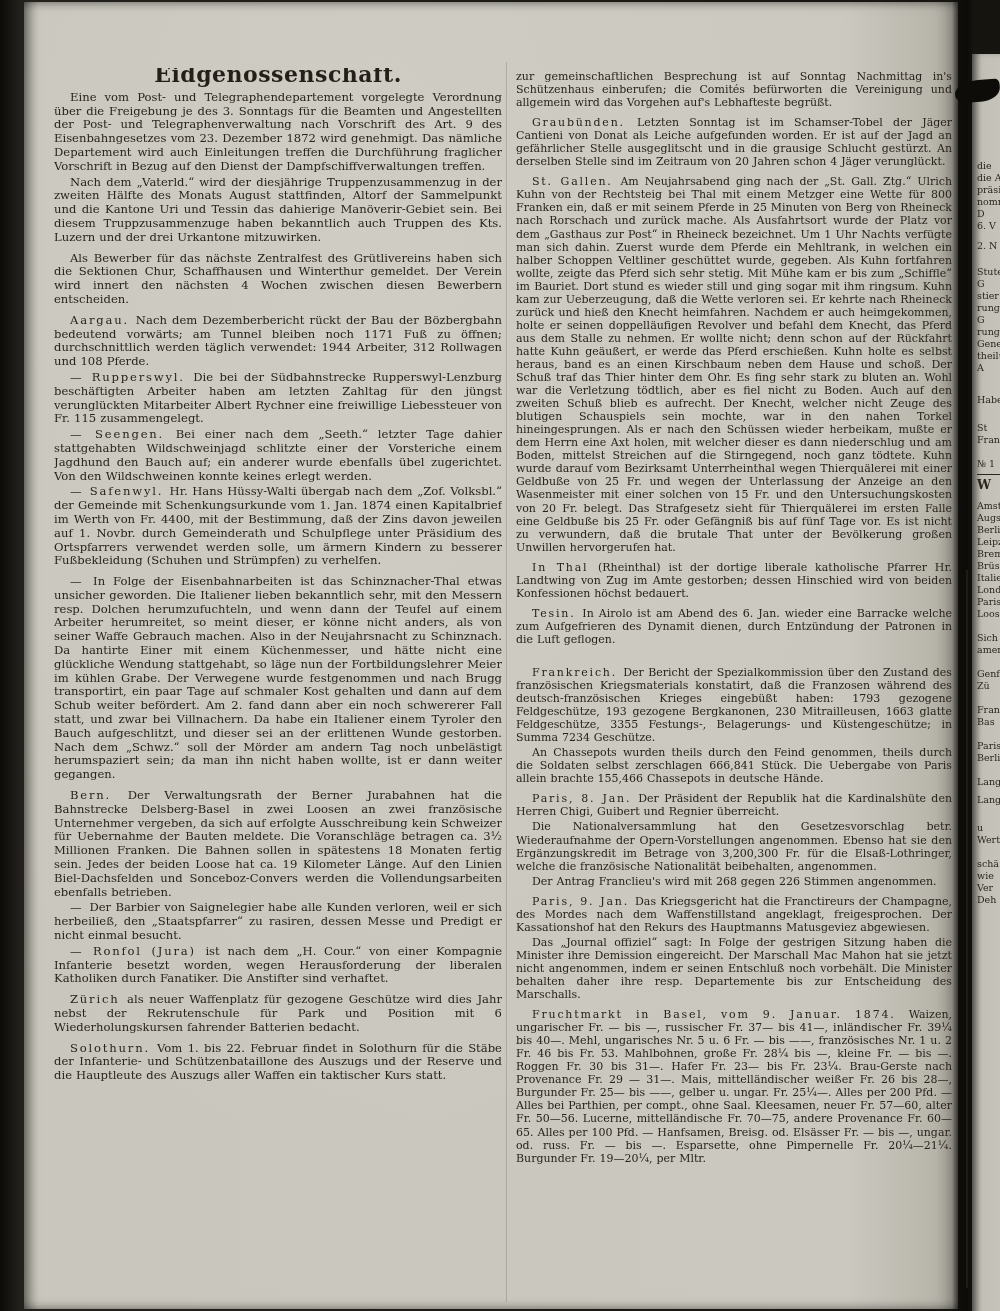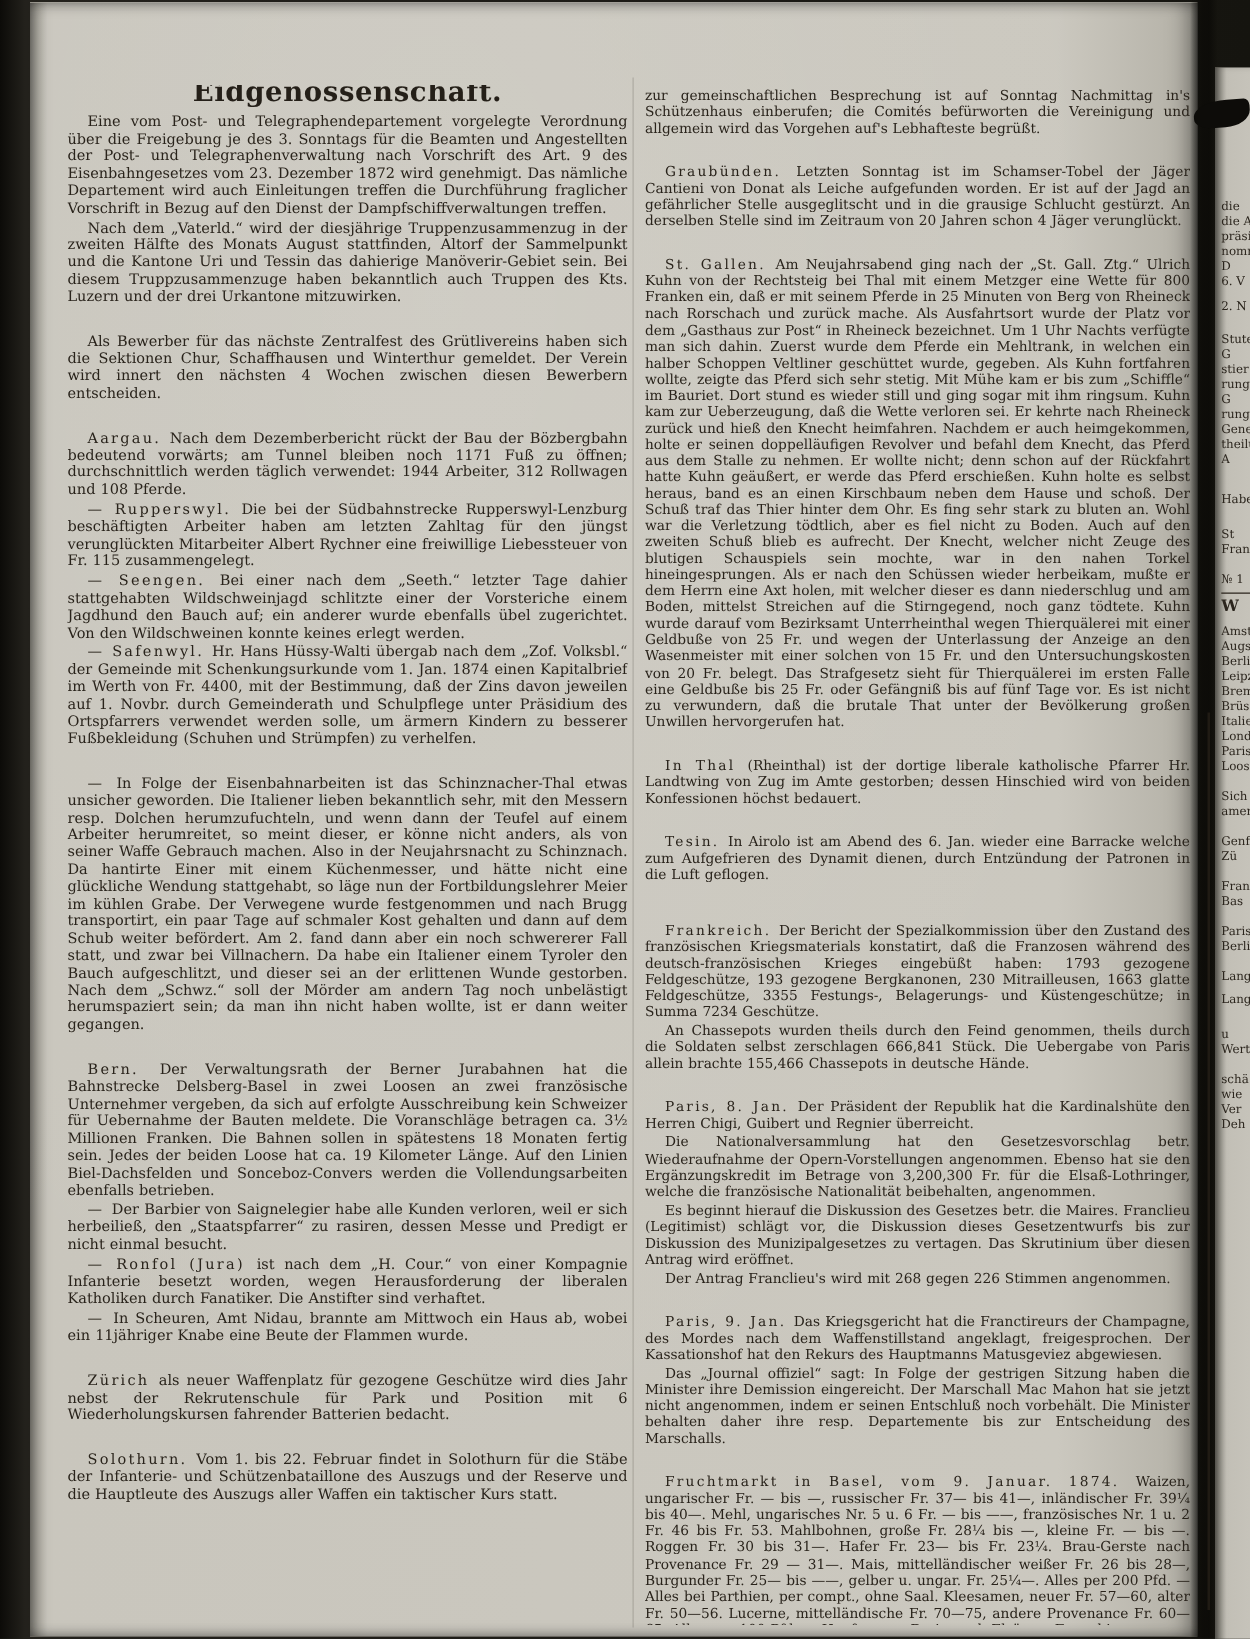--- a/index.html
+++ b/index.html
@@ -76,22 +76,22 @@
     letter-spacing: 0.5px;
     margin: 0 0 9px 0;
     color: #241f18;
   }
   .para {
     margin: 2px 0 0 0;
     text-indent: 16px;
     word-spacing: 0.4px;
   }
   .para.noindent { text-indent: 0; }
-  .para.gap-s { margin-top: 22px; }
-  .para.gap-l { margin-top: 32px; }
+  .para.gap-s { margin-top: 7px; }
+  .para.gap-l { margin-top: 20px; }
   .lead { letter-spacing: 1.8px; }
   
   .edge-inner { padding: 46px 0 0 5px; font-size: 9.5px; line-height: 12px; color: #2b251d; white-space: nowrap; }
   .frag { height: 12px; overflow: hidden; }
   .frag.big { font-size: 12.5px; font-weight: bold; height: 15px; }
   .frag-rule { height: 1px; background: #2b251d; margin: 4px 0; width: 24px; }
   .frag-gap { width: 1px; }
   .edge-boxline {
     position: absolute;
     left: 966px; top: 570px;
@@ -114,37 +114,35 @@
         <p class="para">Nach dem „Vaterld.“ wird der diesjährige Truppenzusammenzug in der zweiten Hälfte des Monats August stattfinden, Altorf der Sammelpunkt und die Kantone Uri und Tessin das dahierige Manöverir-Gebiet sein. Bei diesem Truppzusammenzuge haben bekanntlich auch Truppen des Kts. Luzern und der drei Urkantone mitzuwirken.</p>
         <p class="para gap-s">Als Bewerber für das nächste Zentralfest des Grütlivereins haben sich die Sektionen Chur, Schaffhausen und Winterthur gemeldet. Der Verein wird innert den nächsten 4 Wochen zwischen diesen Bewerbern entscheiden.</p>
         <p class="para gap-s"><span class="lead">Aargau. </span>Nach dem Dezemberbericht rückt der Bau der Bözbergbahn bedeutend vorwärts; am Tunnel bleiben noch 1171 Fuß zu öffnen; durchschnittlich werden täglich verwendet: 1944 Arbeiter, 312 Rollwagen und 108 Pferde.</p>
         <p class="para"><span class="lead">— Rupperswyl. </span>Die bei der Südbahnstrecke Rupperswyl-Lenzburg beschäftigten Arbeiter haben am letzten Zahltag für den jüngst verunglückten Mitarbeiter Albert Rychner eine freiwillige Liebessteuer von Fr. 115 zusammengelegt.</p>
         <p class="para"><span class="lead">— Seengen. </span>Bei einer nach dem „Seeth.“ letzter Tage dahier stattgehabten Wildschweinjagd schlitzte einer der Vorsteriche einem Jagdhund den Bauch auf; ein anderer wurde ebenfalls übel zugerichtet. Von den Wildschweinen konnte keines erlegt werden.</p>
         <p class="para"><span class="lead">— Safenwyl. </span>Hr. Hans Hüssy-Walti übergab nach dem „Zof. Volksbl.“ der Gemeinde mit Schenkungsurkunde vom 1. Jan. 1874 einen Kapitalbrief im Werth von Fr. 4400, mit der Bestimmung, daß der Zins davon jeweilen auf 1. Novbr. durch Gemeinderath und Schulpflege unter Präsidium des Ortspfarrers verwendet werden solle, um ärmern Kindern zu besserer Fußbekleidung (Schuhen und Strümpfen) zu verhelfen.</p>
         <p class="para gap-s"><span class="lead">— </span>In Folge der Eisenbahnarbeiten ist das Schinznacher-Thal etwas unsicher geworden. Die Italiener lieben bekanntlich sehr, mit den Messern resp. Dolchen herumzufuchteln, und wenn dann der Teufel auf einem Arbeiter herumreitet, so meint dieser, er könne nicht anders, als von seiner Waffe Gebrauch machen. Also in der Neujahrsnacht zu Schinznach. Da hantirte Einer mit einem Küchenmesser, und hätte nicht eine glückliche Wendung stattgehabt, so läge nun der Fortbildungslehrer Meier im kühlen Grabe. Der Verwegene wurde festgenommen und nach Brugg transportirt, ein paar Tage auf schmaler Kost gehalten und dann auf dem Schub weiter befördert. Am 2. fand dann aber ein noch schwererer Fall statt, und zwar bei Villnachern. Da habe ein Italiener einem Tyroler den Bauch aufgeschlitzt, und dieser sei an der erlittenen Wunde gestorben. Nach dem „Schwz.“ soll der Mörder am andern Tag noch unbelästigt herumspaziert sein; da man ihn nicht haben wollte, ist er dann weiter gegangen.</p>
         <p class="para gap-s"><span class="lead">Bern. </span>Der Verwaltungsrath der Berner Jurabahnen hat die Bahnstrecke Delsberg-Basel in zwei Loosen an zwei französische Unternehmer vergeben, da sich auf erfolgte Ausschreibung kein Schweizer für Uebernahme der Bauten meldete. Die Voranschläge betragen ca. 3½ Millionen Franken. Die Bahnen sollen in spätestens 18 Monaten fertig sein. Jedes der beiden Loose hat ca. 19 Kilometer Länge. Auf den Linien Biel-Dachsfelden und Sonceboz-Convers werden die Vollendungsarbeiten ebenfalls betrieben.</p>
         <p class="para"><span class="lead">— </span>Der Barbier von Saignelegier habe alle Kunden verloren, weil er sich herbeiließ, den „Staatspfarrer“ zu rasiren, dessen Messe und Predigt er nicht einmal besucht.</p>
         <p class="para"><span class="lead">— Ronfol (Jura) </span>ist nach dem „H. Cour.“ von einer Kompagnie Infanterie besetzt worden, wegen Herausforderung der liberalen Katholiken durch Fanatiker. Die Anstifter sind verhaftet.</p>
-        <p class="para"><span class="lead">— </span>In Scheuren, Amt Nidau, brannte am Mittwoch ein Haus ab, wobei ein 11jähriger Knabe eine Beute der Flammen wurde.</p>
         <p class="para gap-s"><span class="lead">Zürich </span>als neuer Waffenplatz für gezogene Geschütze wird dies Jahr nebst der Rekrutenschule für Park und Position mit 6 Wiederholungskursen fahrender Batterien bedacht.</p>
         <p class="para gap-s"><span class="lead">Solothurn. </span>Vom 1. bis 22. Februar findet in Solothurn für die Stäbe der Infanterie- und Schützenbataillone des Auszugs und der Reserve und die Hauptleute des Auszugs aller Waffen ein taktischer Kurs statt.</p>
       </div>
 
     <div class="col col-right">
 
     <p class="para noindent">zur gemeinschaftlichen Besprechung ist auf Sonntag Nachmittag in's Schützenhaus einberufen; die Comités befürworten die Vereinigung und allgemein wird das Vorgehen auf's Lebhafteste begrüßt.</p>
         <p class="para gap-s"><span class="lead">Graubünden. </span>Letzten Sonntag ist im Schamser-Tobel der Jäger Cantieni von Donat als Leiche aufgefunden worden. Er ist auf der Jagd an gefährlicher Stelle ausgeglitscht und in die grausige Schlucht gestürzt. An derselben Stelle sind im Zeitraum von 20 Jahren schon 4 Jäger verunglückt.</p>
         <p class="para gap-s"><span class="lead">St. Gallen. </span>Am Neujahrsabend ging nach der „St. Gall. Ztg.“ Ulrich Kuhn von der Rechtsteig bei Thal mit einem Metzger eine Wette für 800 Franken ein, daß er mit seinem Pferde in 25 Minuten von Berg von Rheineck nach Rorschach und zurück mache. Als Ausfahrtsort wurde der Platz vor dem „Gasthaus zur Post“ in Rheineck bezeichnet. Um 1 Uhr Nachts verfügte man sich dahin. Zuerst wurde dem Pferde ein Mehltrank, in welchen ein halber Schoppen Veltliner geschüttet wurde, gegeben. Als Kuhn fortfahren wollte, zeigte das Pferd sich sehr stetig. Mit Mühe kam er bis zum „Schiffle“ im Bauriet. Dort stund es wieder still und ging sogar mit ihm ringsum. Kuhn kam zur Ueberzeugung, daß die Wette verloren sei. Er kehrte nach Rheineck zurück und hieß den Knecht heimfahren. Nachdem er auch heimgekommen, holte er seinen doppelläufigen Revolver und befahl dem Knecht, das Pferd aus dem Stalle zu nehmen. Er wollte nicht; denn schon auf der Rückfahrt hatte Kuhn geäußert, er werde das Pferd erschießen. Kuhn holte es selbst heraus, band es an einen Kirschbaum neben dem Hause und schoß. Der Schuß traf das Thier hinter dem Ohr. Es fing sehr stark zu bluten an. Wohl war die Verletzung tödtlich, aber es fiel nicht zu Boden. Auch auf den zweiten Schuß blieb es aufrecht. Der Knecht, welcher nicht Zeuge des blutigen Schauspiels sein mochte, war in den nahen Torkel hineingesprungen. Als er nach den Schüssen wieder herbeikam, mußte er dem Herrn eine Axt holen, mit welcher dieser es dann niederschlug und am Boden, mittelst Streichen auf die Stirngegend, noch ganz tödtete. Kuhn wurde darauf vom Bezirksamt Unterrheinthal wegen Thierquälerei mit einer Geldbuße von 25 Fr. und wegen der Unterlassung der Anzeige an den Wasenmeister mit einer solchen von 15 Fr. und den Untersuchungskosten von 20 Fr. belegt. Das Strafgesetz sieht für Thierquälerei im ersten Falle eine Geldbuße bis 25 Fr. oder Gefängniß bis auf fünf Tage vor. Es ist nicht zu verwundern, daß die brutale That unter der Bevölkerung großen Unwillen hervorgerufen hat.</p>
         <p class="para gap-s"><span class="lead">In Thal </span>(Rheinthal) ist der dortige liberale katholische Pfarrer Hr. Landtwing von Zug im Amte gestorben; dessen Hinschied wird von beiden Konfessionen höchst bedauert.</p>
         <p class="para gap-s"><span class="lead">Tesin. </span>In Airolo ist am Abend des 6. Jan. wieder eine Barracke welche zum Aufgefrieren des Dynamit dienen, durch Entzündung der Patronen in die Luft geflogen.</p>
         <p class="para gap-l"><span class="lead">Frankreich. </span>Der Bericht der Spezialkommission über den Zustand des französischen Kriegsmaterials konstatirt, daß die Franzosen während des deutsch-französischen Krieges eingebüßt haben: 1793 gezogene Feldgeschütze, 193 gezogene Bergkanonen, 230 Mitrailleusen, 1663 glatte Feldgeschütze, 3355 Festungs-, Belagerungs- und Küstengeschütze; in Summa 7234 Geschütze.</p>
         <p class="para">An Chassepots wurden theils durch den Feind genommen, theils durch die Soldaten selbst zerschlagen 666,841 Stück. Die Uebergabe von Paris allein brachte 155,466 Chassepots in deutsche Hände.</p>
         <p class="para gap-s"><span class="lead">Paris, 8. Jan. </span>Der Präsident der Republik hat die Kardinalshüte den Herren Chigi, Guibert und Regnier überreicht.</p>
         <p class="para">Die Nationalversammlung hat den Gesetzesvorschlag betr. Wiederaufnahme der Opern-Vorstellungen angenommen. Ebenso hat sie den Ergänzungskredit im Betrage von 3,200,300 Fr. für die Elsaß-Lothringer, welche die französische Nationalität beibehalten, angenommen.</p>
-        <p class="para">Es beginnt hierauf die Diskussion des Gesetzes betr. die Maires. Franclieu (Legitimist) schlägt vor, die Diskussion dieses Gesetzentwurfs bis zur Diskussion des Munizipalgesetzes zu vertagen. Das Skrutinium über diesen Antrag wird eröffnet.</p>
         <p class="para">Der Antrag Franclieu's wird mit 268 gegen 226 Stimmen angenommen.</p>
         <p class="para gap-s"><span class="lead">Paris, 9. Jan. </span>Das Kriegsgericht hat die Franctireurs der Champagne, des Mordes nach dem Waffenstillstand angeklagt, freigesprochen. Der Kassationshof hat den Rekurs des Hauptmanns Matusgeviez abgewiesen.</p>
         <p class="para">Das „Journal offiziel“ sagt: In Folge der gestrigen Sitzung haben die Minister ihre Demission eingereicht. Der Marschall Mac Mahon hat sie jetzt nicht angenommen, indem er seinen Entschluß noch vorbehält. Die Minister behalten daher ihre resp. Departemente bis zur Entscheidung des Marschalls.</p>
         <p class="para gap-s"><span class="lead">Fruchtmarkt in Basel, vom 9. Januar. 1874. </span>Waizen, ungarischer Fr. — bis —, russischer Fr. 37— bis 41—, inländischer Fr. 39¼ bis 40—. Mehl, ungarisches Nr. 5 u. 6 Fr. — bis ——, französisches Nr. 1 u. 2 Fr. 46 bis Fr. 53. Mahlbohnen, große Fr. 28¼ bis —, kleine Fr. — bis —. Roggen Fr. 30 bis 31—. Hafer Fr. 23— bis Fr. 23¼. Brau-Gerste nach Provenance Fr. 29 — 31—. Mais, mittelländischer weißer Fr. 26 bis 28—, Burgunder Fr. 25— bis ——, gelber u. ungar. Fr. 25¼—. Alles per 200 Pfd. — Alles bei Parthien, per compt., ohne Saal. Kleesamen, neuer Fr. 57—60, alter Fr. 50—56. Lucerne, mittelländische Fr. 70—75, andere Provenance Fr. 60—65. Alles per 100 Pfd. — Hanfsamen, Breisg. od. Elsässer Fr. — bis —, ungar. od. russ. Fr. — bis —. Esparsette, ohne Pimpernelle Fr. 20¼—21¼. Burgunder Fr. 19—20¼, per Mltr.</p>
       </div>
   </div>
 
   <div class="gutter"></div>
 
   <div class="paper-edge">

